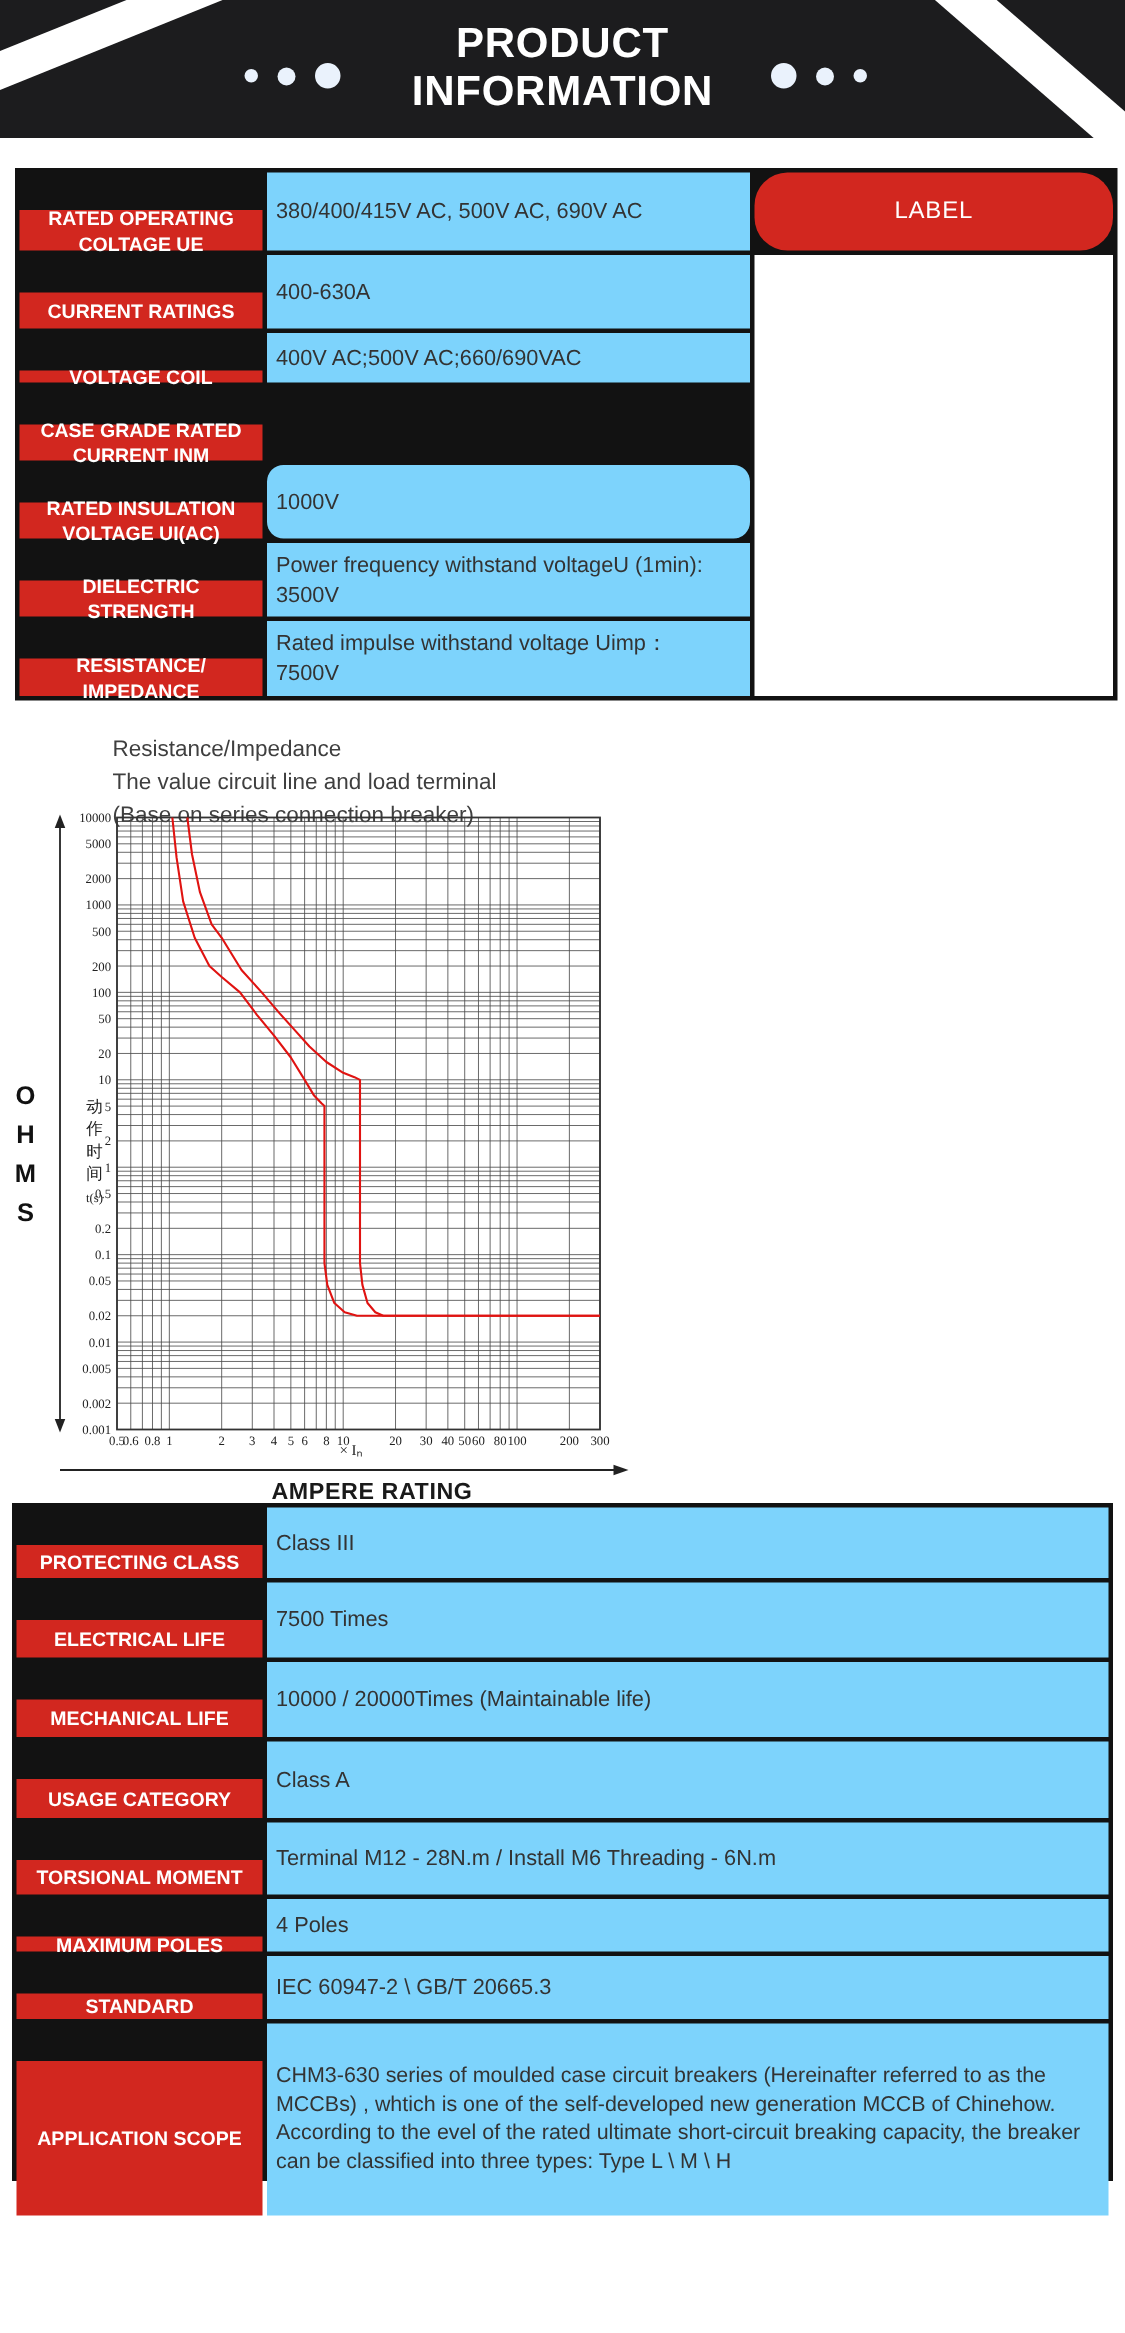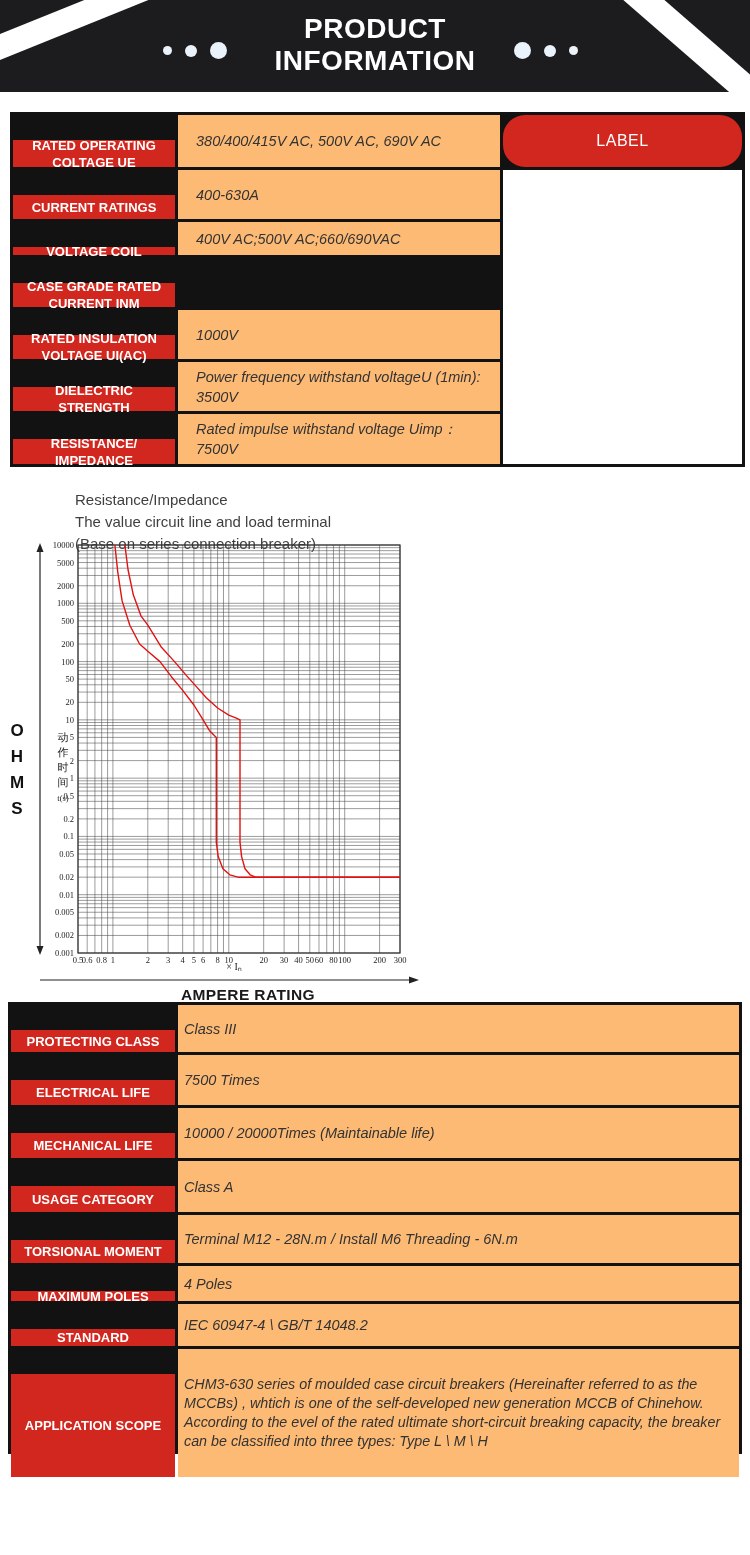--- a/index.html
+++ b/index.html
@@ -30,22 +30,22 @@
     grid-template-rows:52px 49px 33px 49px 49px 49px 50px;}
   .detail-table{left:8px;top:1002px;width:734px;height:452px;
     grid-template-columns:164px 1fr;
     grid-template-rows:47px 50px 50px 51px 48px 35px 42px 128px;}
   .cell-label{
     background:#d2271f;color:#ffffff;font-weight:bold;font-size:13px;line-height:17px;
     display:flex;align-items:center;justify-content:center;text-align:center;
     padding:2px 6px;white-space:pre-line;margin-top:25px;
   }
   .cell-value{
-    background:#fdba74;color:#333333;font-size:14.5px;line-height:20px;
-    display:flex;align-items:center;padding:2px 10px 2px 18px;white-space:pre-line;font-style:italic;
+    background:#7dd3fc;color:#333333;font-size:14.5px;line-height:20px;
+    display:flex;align-items:center;padding:2px 10px 2px 6px;white-space:pre-line;
   }
   .detail-table .cell-value{padding-left:6px;}
   .cell-label-header{
     background:#d2271f;color:#ffffff;font-weight:normal;font-size:16px;letter-spacing:.5px;
     display:flex;align-items:center;justify-content:center;border-radius:22px;
   }
   .cell-empty{background:#ffffff;grid-column:3;grid-row:2 / span 6;}
   .scope-value{font-size:14.3px;line-height:19px;padding-right:8px;}
   
   .chart-notes{position:absolute;left:75px;top:489px;color:#3f3f3f;font-size:15px;line-height:22px;}
@@ -86,21 +86,21 @@
   <div class="cell-label" style="grid-column:1;grid-row:2;">CURRENT RATINGS</div>
   <div class="cell-value" style="grid-column:2;grid-row:2;">400-630A</div>
   <div class="cell-empty"></div>
 
   <div class="cell-label" style="grid-column:1;grid-row:3;">VOLTAGE COIL</div>
   <div class="cell-value" style="grid-column:2;grid-row:3;">400V AC;500V AC;660/690VAC</div>
 
   <div class="cell-label" style="grid-column:1;grid-row:4;">CASE GRADE RATED CURRENT INM</div>
 
   <div class="cell-label" style="grid-column:1;grid-row:5;">RATED INSULATION VOLTAGE UI(AC)</div>
-  <div class="cell-value" style="grid-column:2;grid-row:5;">1000V</div>
+  <div class="cell-value" style="grid-column:2;grid-row:5;border-radius:11px;">1000V</div>
 
   <div class="cell-label" style="grid-column:1;grid-row:6;">DIELECTRIC STRENGTH</div>
   <div class="cell-value" style="grid-column:2;grid-row:6;">Power frequency withstand voltageU (1min):
 3500V</div>
 
   <div class="cell-label" style="grid-column:1;grid-row:7;">RESISTANCE/
 IMPEDANCE</div>
   <div class="cell-value" style="grid-column:2;grid-row:7;">Rated impulse withstand voltage Uimp：
 7500V</div>
 </div>
@@ -278,17 +278,17 @@
   <div class="cell-label">USAGE CATEGORY</div>
   <div class="cell-value">Class A</div>
 
   <div class="cell-label">TORSIONAL MOMENT</div>
   <div class="cell-value">Terminal M12 - 28N.m / Install M6 Threading - 6N.m</div>
 
   <div class="cell-label">MAXIMUM POLES</div>
   <div class="cell-value">4 Poles</div>
 
   <div class="cell-label">STANDARD</div>
-  <div class="cell-value">IEC 60947-4 \ GB/T 14048.2</div>
+  <div class="cell-value">IEC 60947-2 \ GB/T 20665.3</div>
 
   <div class="cell-label">APPLICATION SCOPE</div>
   <div class="cell-value scope-value">CHM3-630 series of moulded case circuit breakers (Hereinafter referred to as the MCCBs) , whtich is one of the self-developed new generation MCCB of Chinehow. According to the evel of the rated ultimate short-circuit breaking capacity, the breaker can be classified into three types: Type L \ M \ H</div>
 </div>
 
 </body></html>

